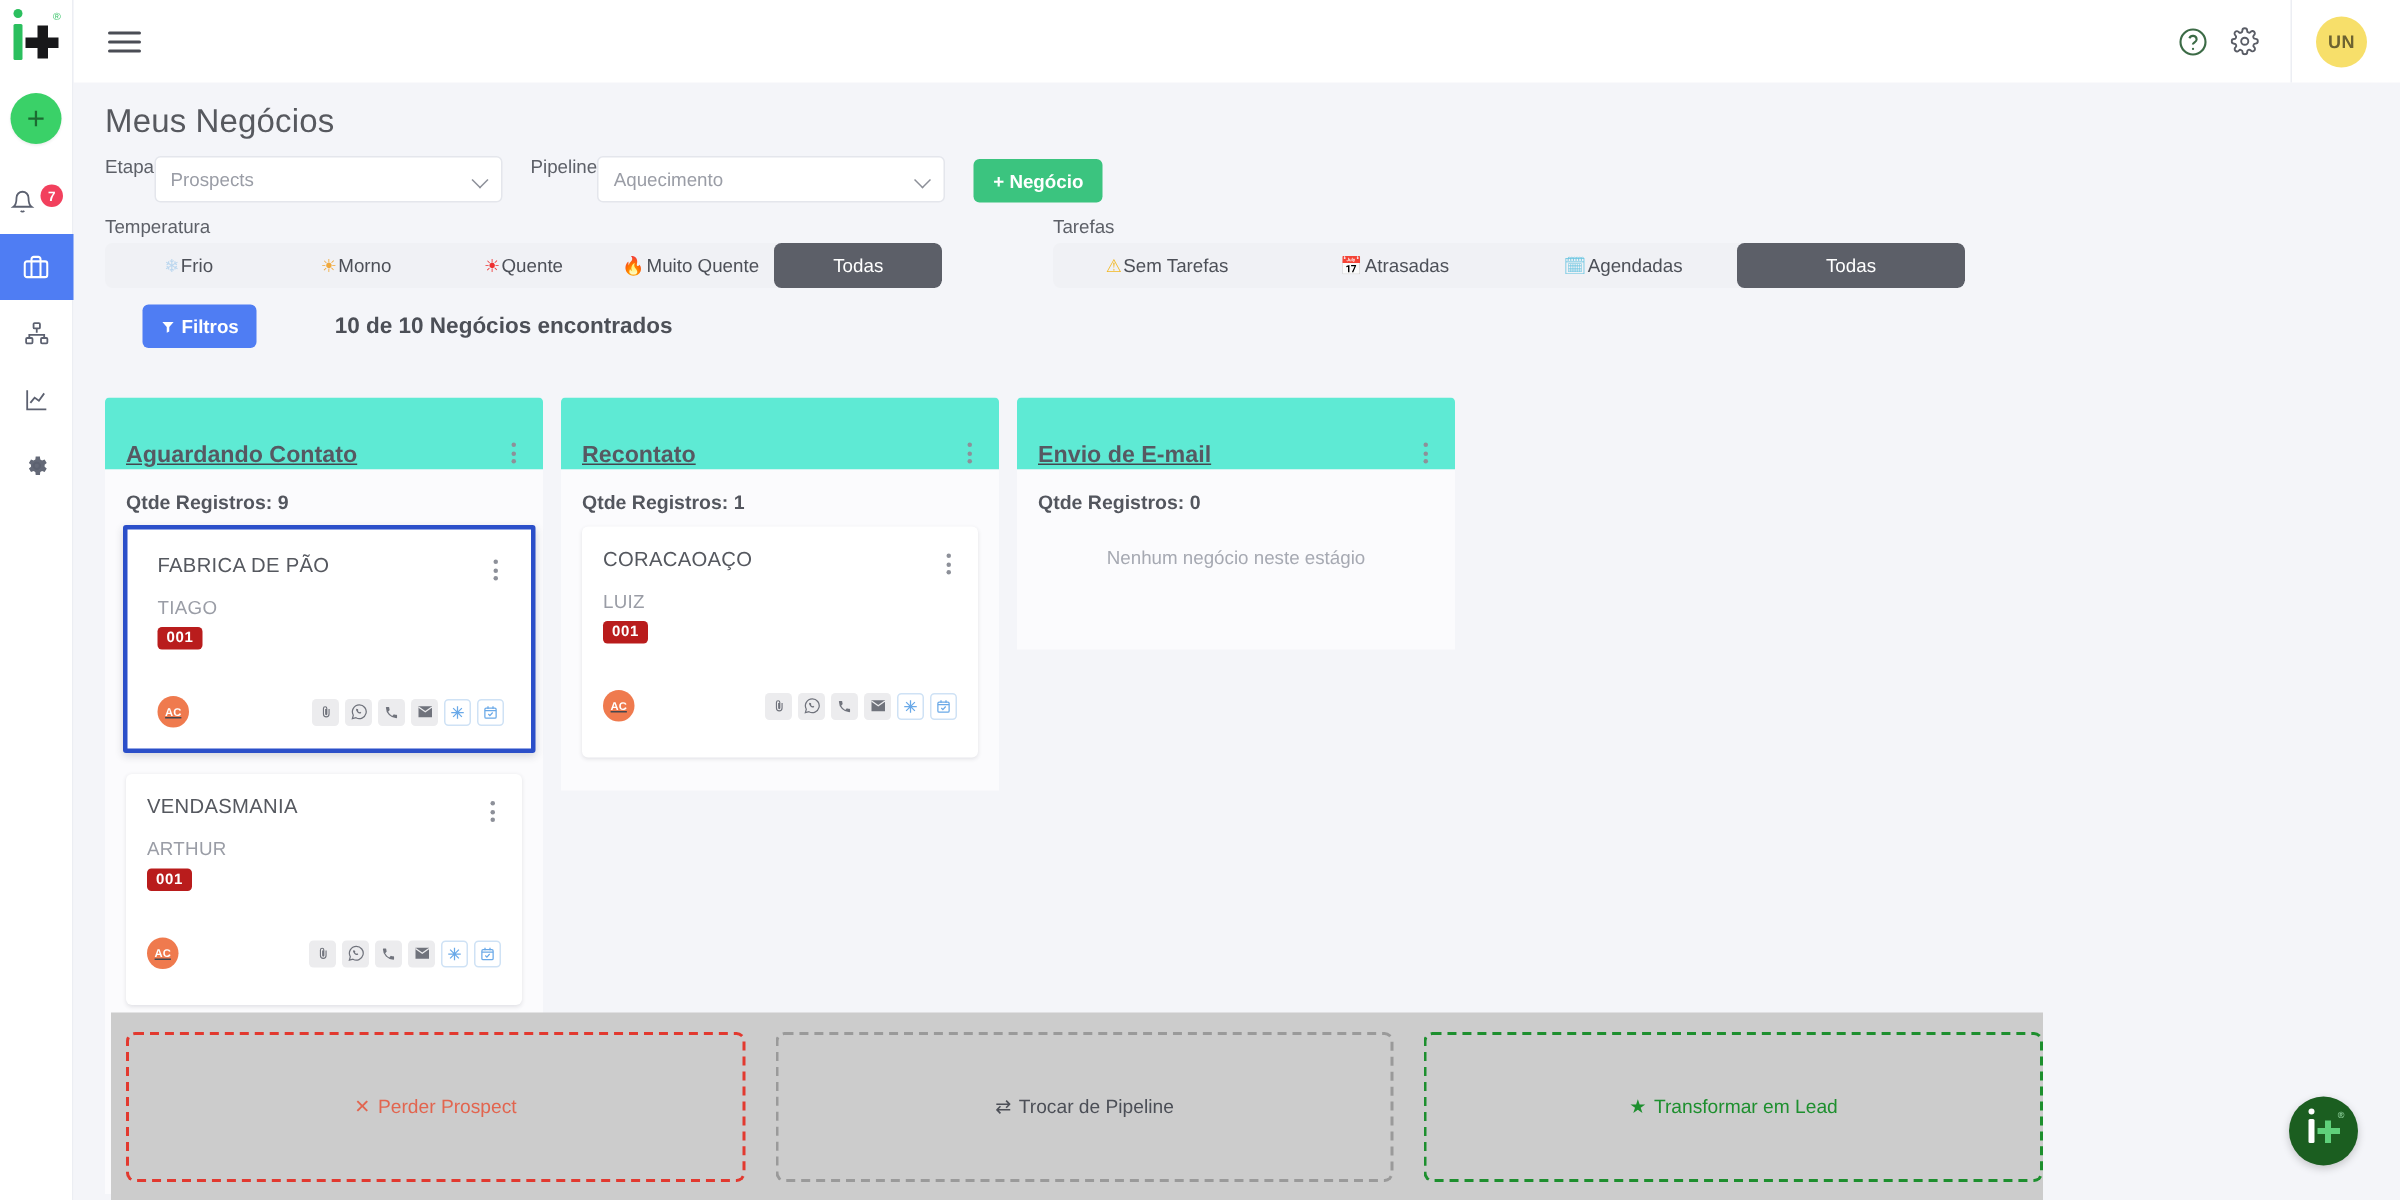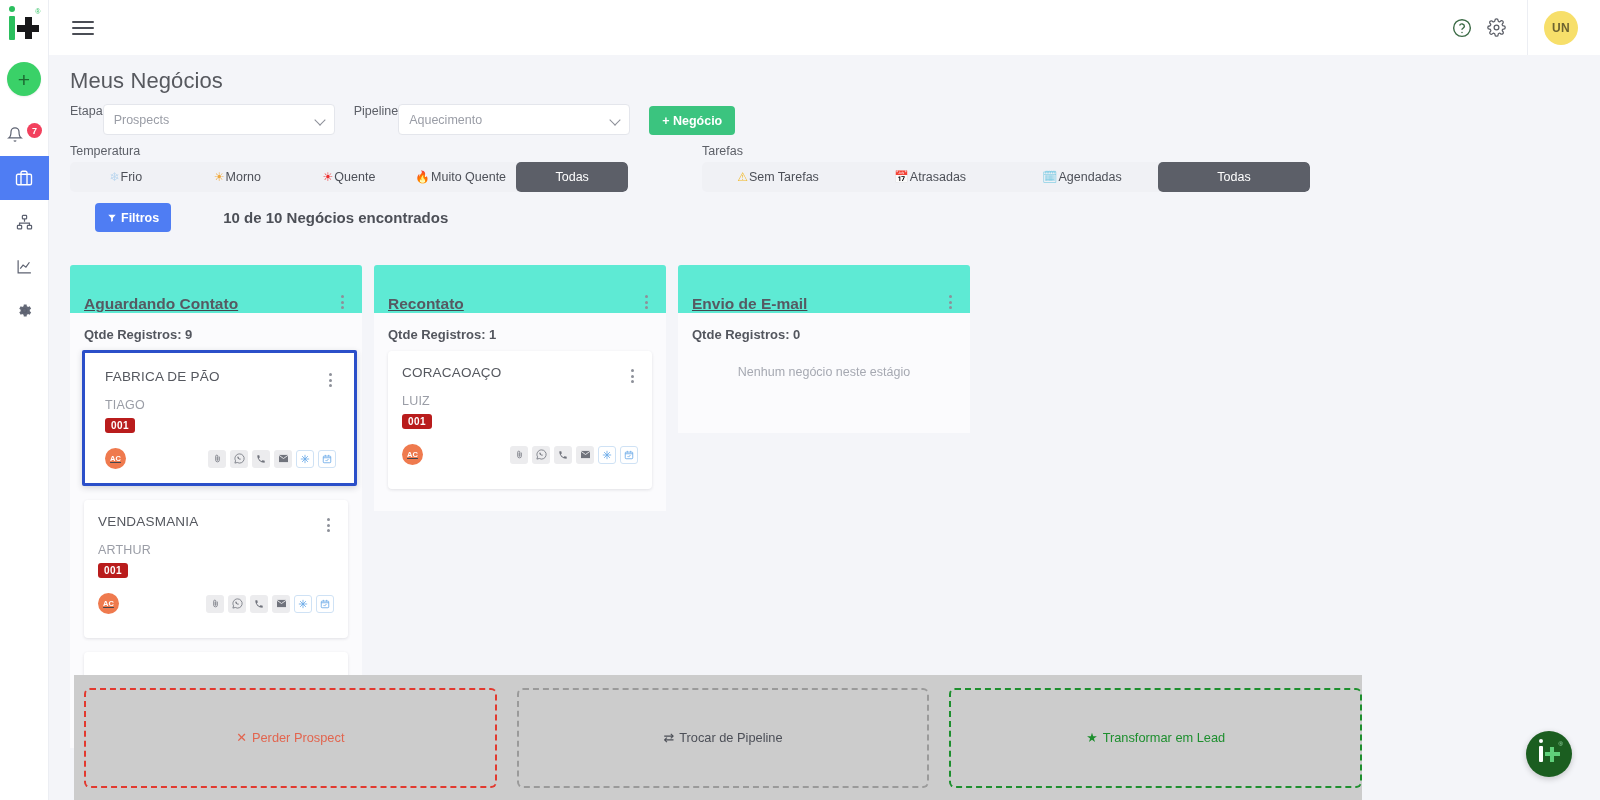--- a/index.html
+++ b/index.html
@@ -232,21 +232,21 @@
   .card-title { font-size: 13.5px; color: #55585f; letter-spacing: .2px; }
   .card-sub { font-size: 12.5px; color: #9a9da6; margin-top: 7px; letter-spacing: .2px; }
   .card-badge {
     display: inline-block; margin-top: 6px;
     background: #b91c1c; color: #fff;
     font-size: 10px; font-weight: 700; letter-spacing: .4px;
     border-radius: 3px; padding: 2px 6px;
   }
   .card-foot {
     display: flex; align-items: center; justify-content: space-between;
-    margin-top: 15px;
+    margin-top: 31px;
     text-decoration: underline;
   }
   .card-avatar {
     width: 21px; height: 21px; border-radius: 50%;
     background: #ef7a4e; color: #fff;
     font-size: 7.5px; font-weight: 700;
     display: flex; align-items: center; justify-content: center;
   }
   .act-row { display: flex; gap: 4px; }
   .act {

